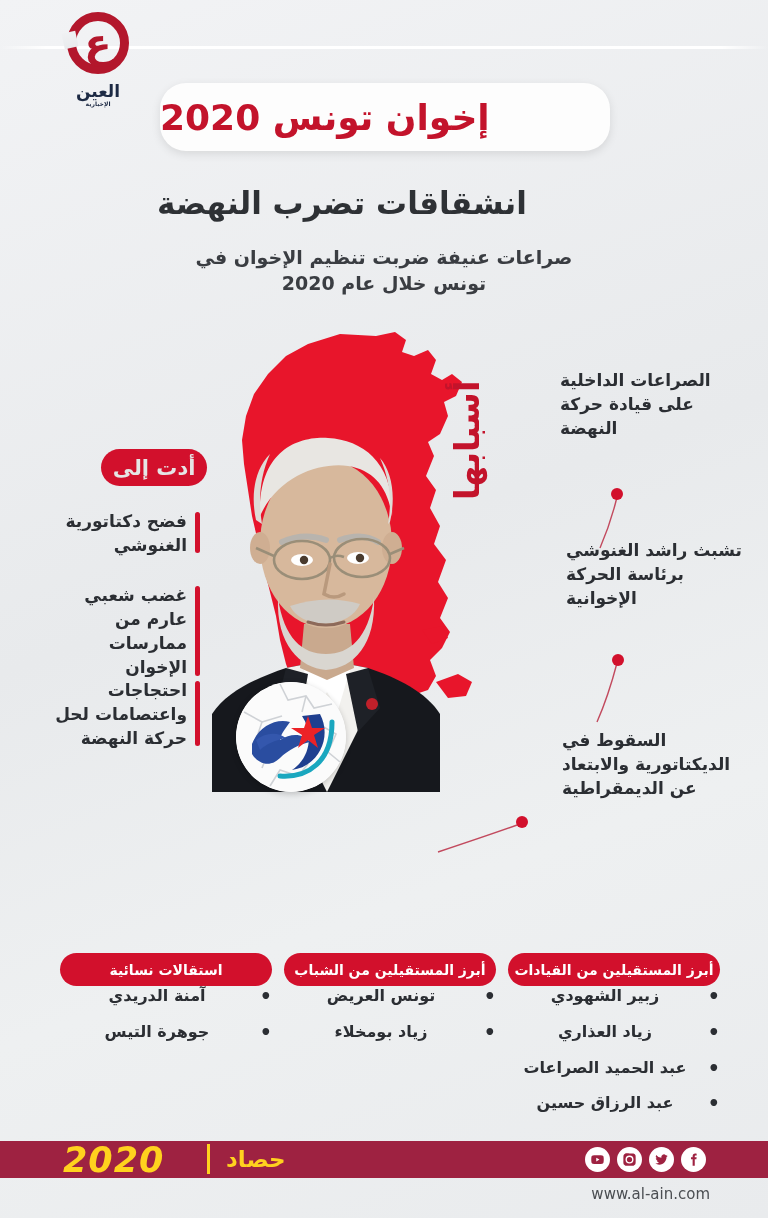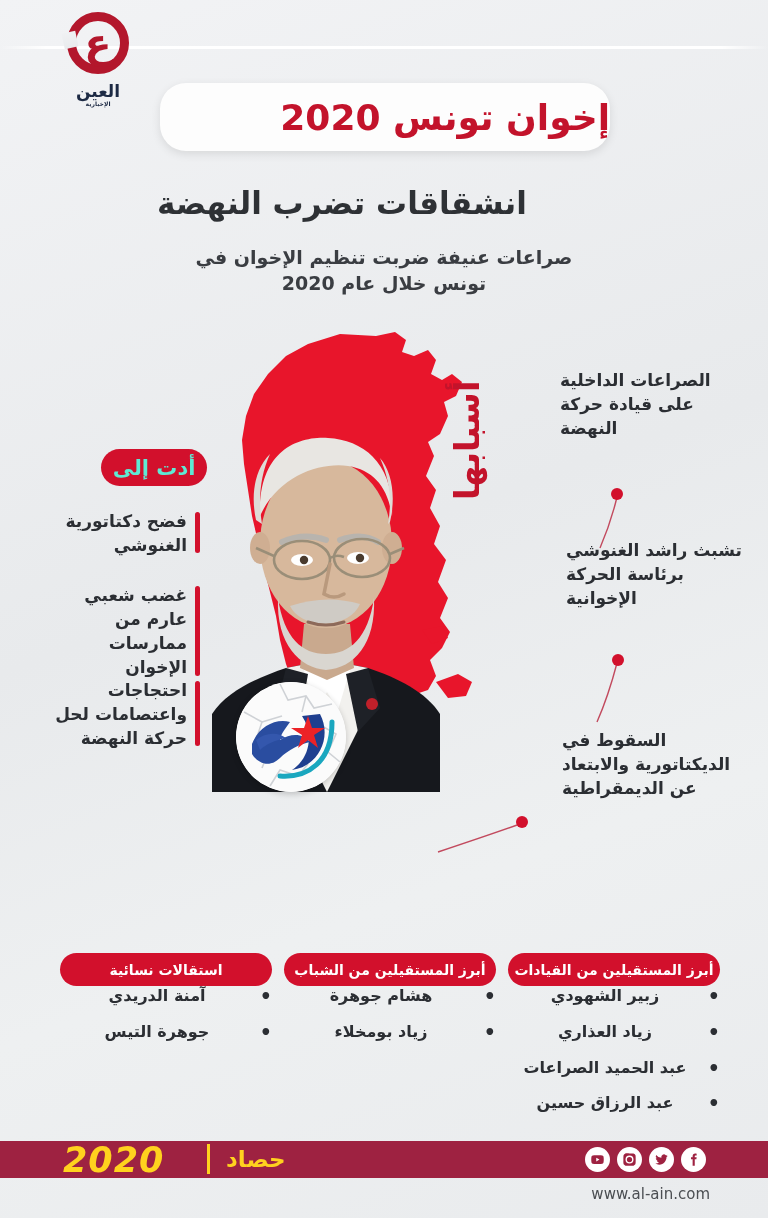--- a/index.html
+++ b/index.html
@@ -48,21 +48,21 @@
     margin-top:1px;
   }
   .logo-sub {
     color:#1d2a44; font-size:6px; font-weight:bold; letter-spacing:0px; margin-top:-1px;
   }
 
   .title-pill {
     position:absolute; left:160px; top:83px; width:450px; height:68px;
     background:#fdfdfd; border-radius:26px;
     box-shadow:0 3px 10px rgba(0,0,0,.10);
-    display:flex; align-items:center; justify-content:flex-start;
+    display:flex; align-items:center; justify-content:flex-end;
   }
   .title-pill span {
     color:#c3132b; font-size:36px; font-weight:bold; letter-spacing:0px;
   }
 
   .headline {
     position:absolute; left:0; top:185px; width:684px; text-align:center;
     color:#2e3135; font-size:31px; font-weight:bold;
   }
   .subhead {
@@ -93,21 +93,21 @@
   .cause {
     position:absolute; width:176px; text-align:left;
     color:#2b2e33; font-size:17px; font-weight:bold; line-height:1.42;margin-left:14px;
   }
   .c1 { left:546px; top:368px; }
   .c2 { left:552px; top:538px; }
   .c3 { left:548px; top:728px; }
 
   
   .badge {
-    position:absolute; background:#d2102c; color:#5eead4;
+    position:absolute; background:#d2102c; color:#e5e5e5;
     border-radius:19px; display:flex; align-items:center; justify-content:center;
     font-weight:bold;
   }
   .badge-adat { left:101px; top:449px; width:106px; height:37px; font-size:21px; }
 
   .res {
     position:absolute; width:152px; text-align:right; padding-right:13px;
     color:#2b2e33; font-size:17px; font-weight:bold; line-height:1.42;
   }
   .res::after {
@@ -310,21 +310,21 @@
       <li>زبير الشهودي</li>
       <li>زياد العذاري</li>
       <li>عبد الحميد الصراعات</li>
       <li>عبد الرزاق حسين</li>
     </ul>
   </div>
 
   <div class="col col-2">
     <div class="col-head">أبرز المستقيلين من الشباب</div>
     <ul>
-      <li>هشام جوهرة</li>
+      <li>تونس العريض</li>
       <li>زياد بومخلاء</li>
     </ul>
   </div>
 
   <div class="col col-3">
     <div class="col-head">استقالات نسائية</div>
     <ul>
       <li>آمنة الدريدي</li>
       <li>جوهرة التيس</li>
     </ul>

